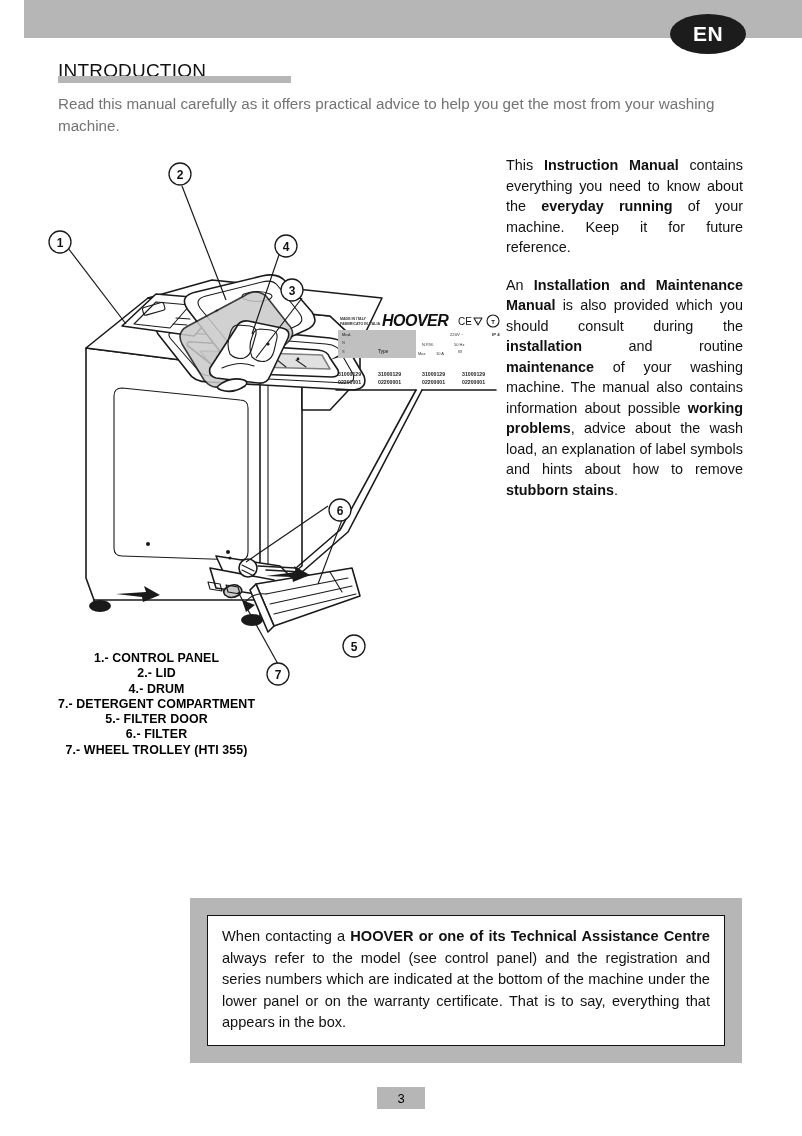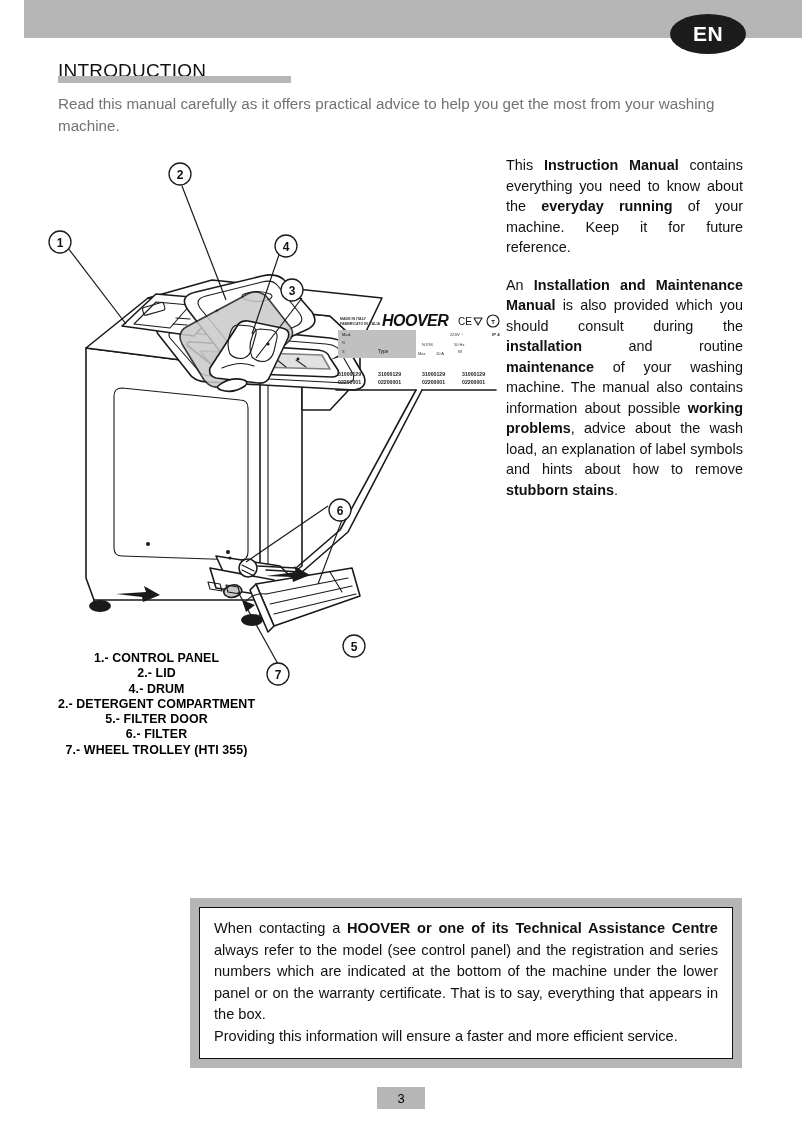--- a/index.html
+++ b/index.html
@@ -57,21 +57,21 @@
   .legend{
     position:absolute;left:58px;top:651px;
     font-size:12.4px;font-weight:bold;line-height:15.3px;color:#000;
     letter-spacing:.1px;
     text-align:center;
   }
 
   
   .notebox{
     position:absolute;left:190px;top:898px;width:552px;
-    background:#b6b6b6;padding:9px;box-sizing:border-box;
+    background:#b6b6b6;padding:17px;box-sizing:border-box;
   }
   .notebox-inner{
     border:1px solid #111;background:#fff;
     padding:10px 14px 11px 14px;
     font-size:14.6px;line-height:21.5px;text-align:justify;color:#111;
   }
   .notebox-inner p{margin:0;}
   .notebox-inner b{font-weight:bold;}
   .nb-last{text-align:left;}
 
@@ -290,30 +290,29 @@
 
   <div class="rcol">
     <p><span>This </span><b>Instruction  Manual</b><span> contains everything you need to know about the </span><b>everyday running</b><span> of your machine. Keep it for future reference.</span></p>
     <p><span>An </span><b>Installation      and Maintenance Manual</b><span> is also provided which you should consult during the </span><b>installation</b><span> and routine </span><b>maintenance</b><span> of your washing machine. The manual also contains information about possible </span><b>working problems</b><span>, advice about the wash load, an explanation of label symbols and hints about how to remove </span><b>stubborn stains</b><span>.</span></p>
   </div>
 
   <div class="legend">
     <div>1.- CONTROL PANEL</div>
     <div>2.- LID</div>
     <div>4.- DRUM</div>
-    <div>2.- DETERGENT COMPARTMENT</div>
+    <div>7.- DETERGENT COMPARTMENT</div>
     <div>5.- FILTER DOOR</div>
     <div>6.- FILTER</div>
     <div>7.- WHEEL TROLLEY (HTI 355)</div>
   </div>
 
   <div class="notebox">
     <div class="notebox-inner">
       <p><span>When contacting a </span><b>HOOVER or one of its Technical Assistance Centre</b><span> always refer to the model (see control panel) and the registration and series numbers which are indicated at the bottom of the machine under the lower panel or on the warranty certificate. That is to say, everything that appears in the box.</span></p>
-      <p class="nb-last">Providing this information will ensure a faster and more efficient service.</p>
     </div>
   </div>
 
   <div class="pagenum">
     <span>3</span>
   </div>
 
 </div>
 
 </body></html>

